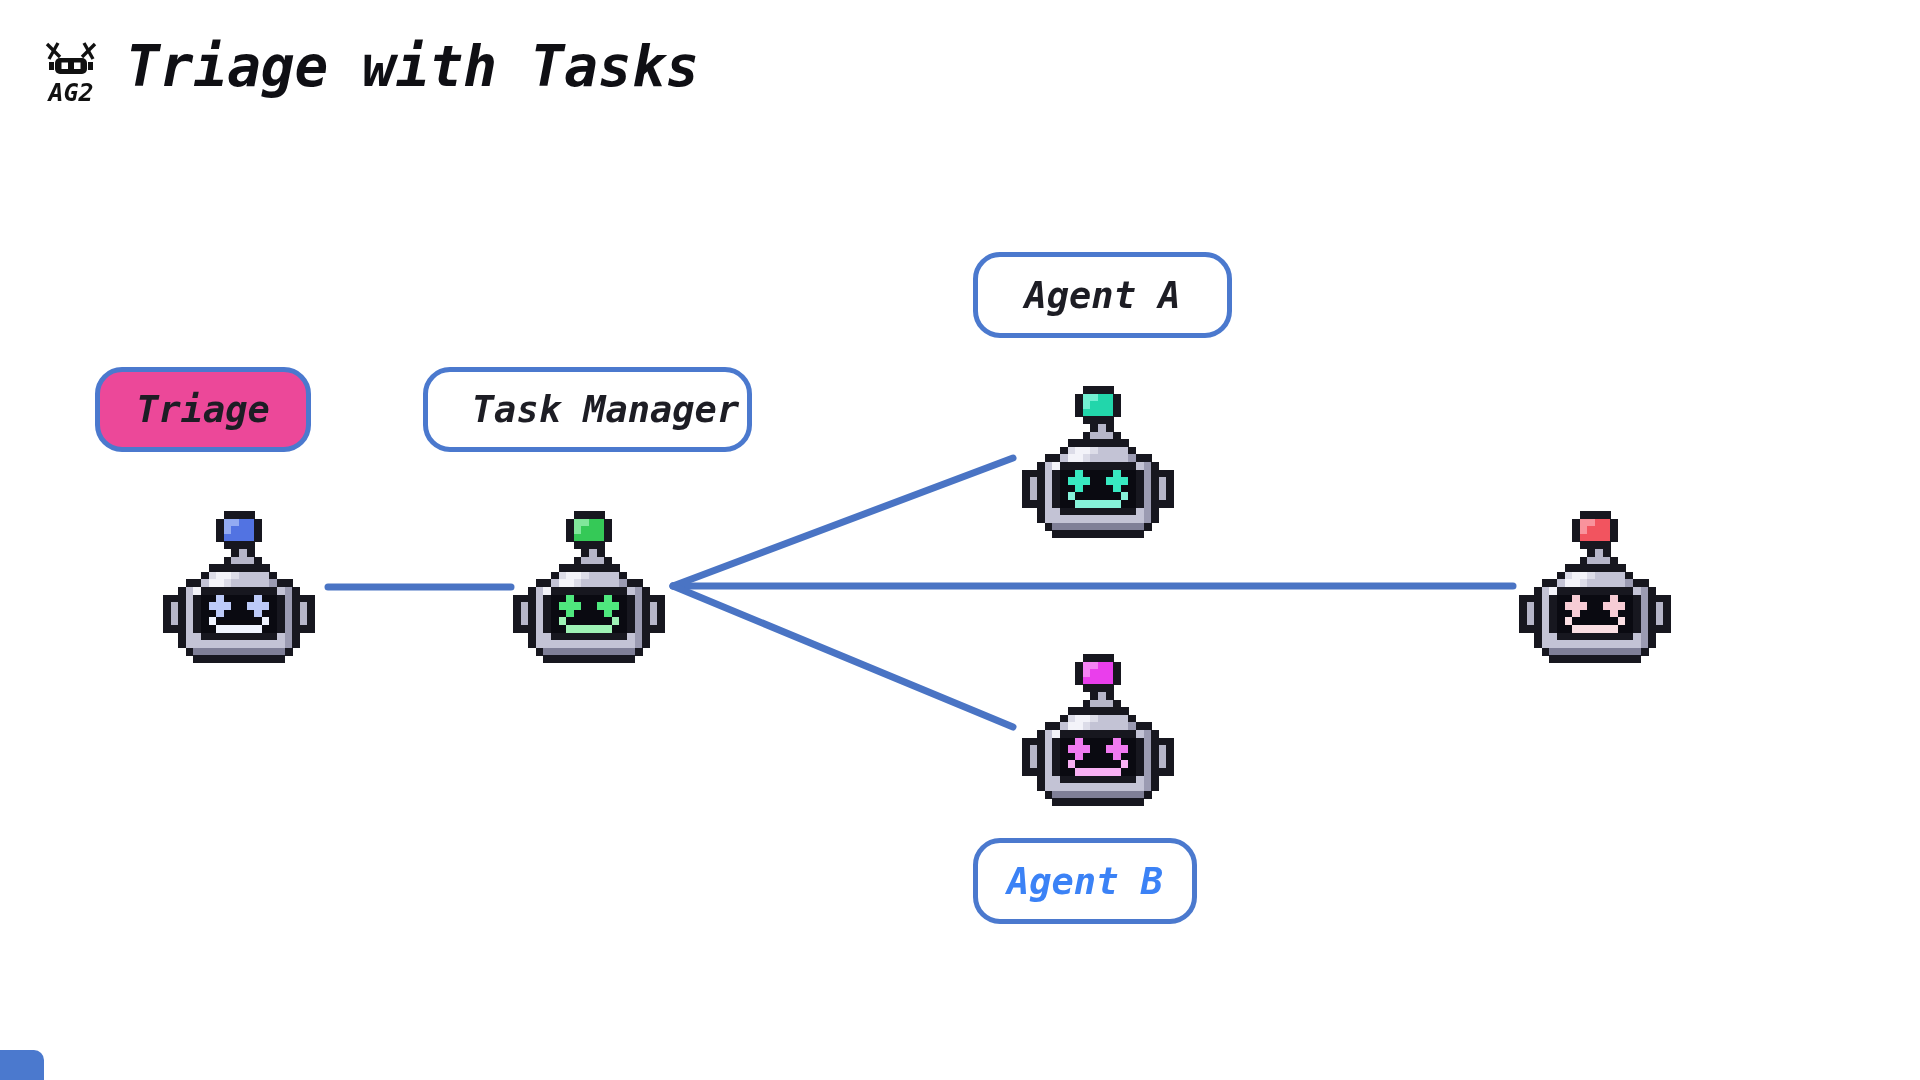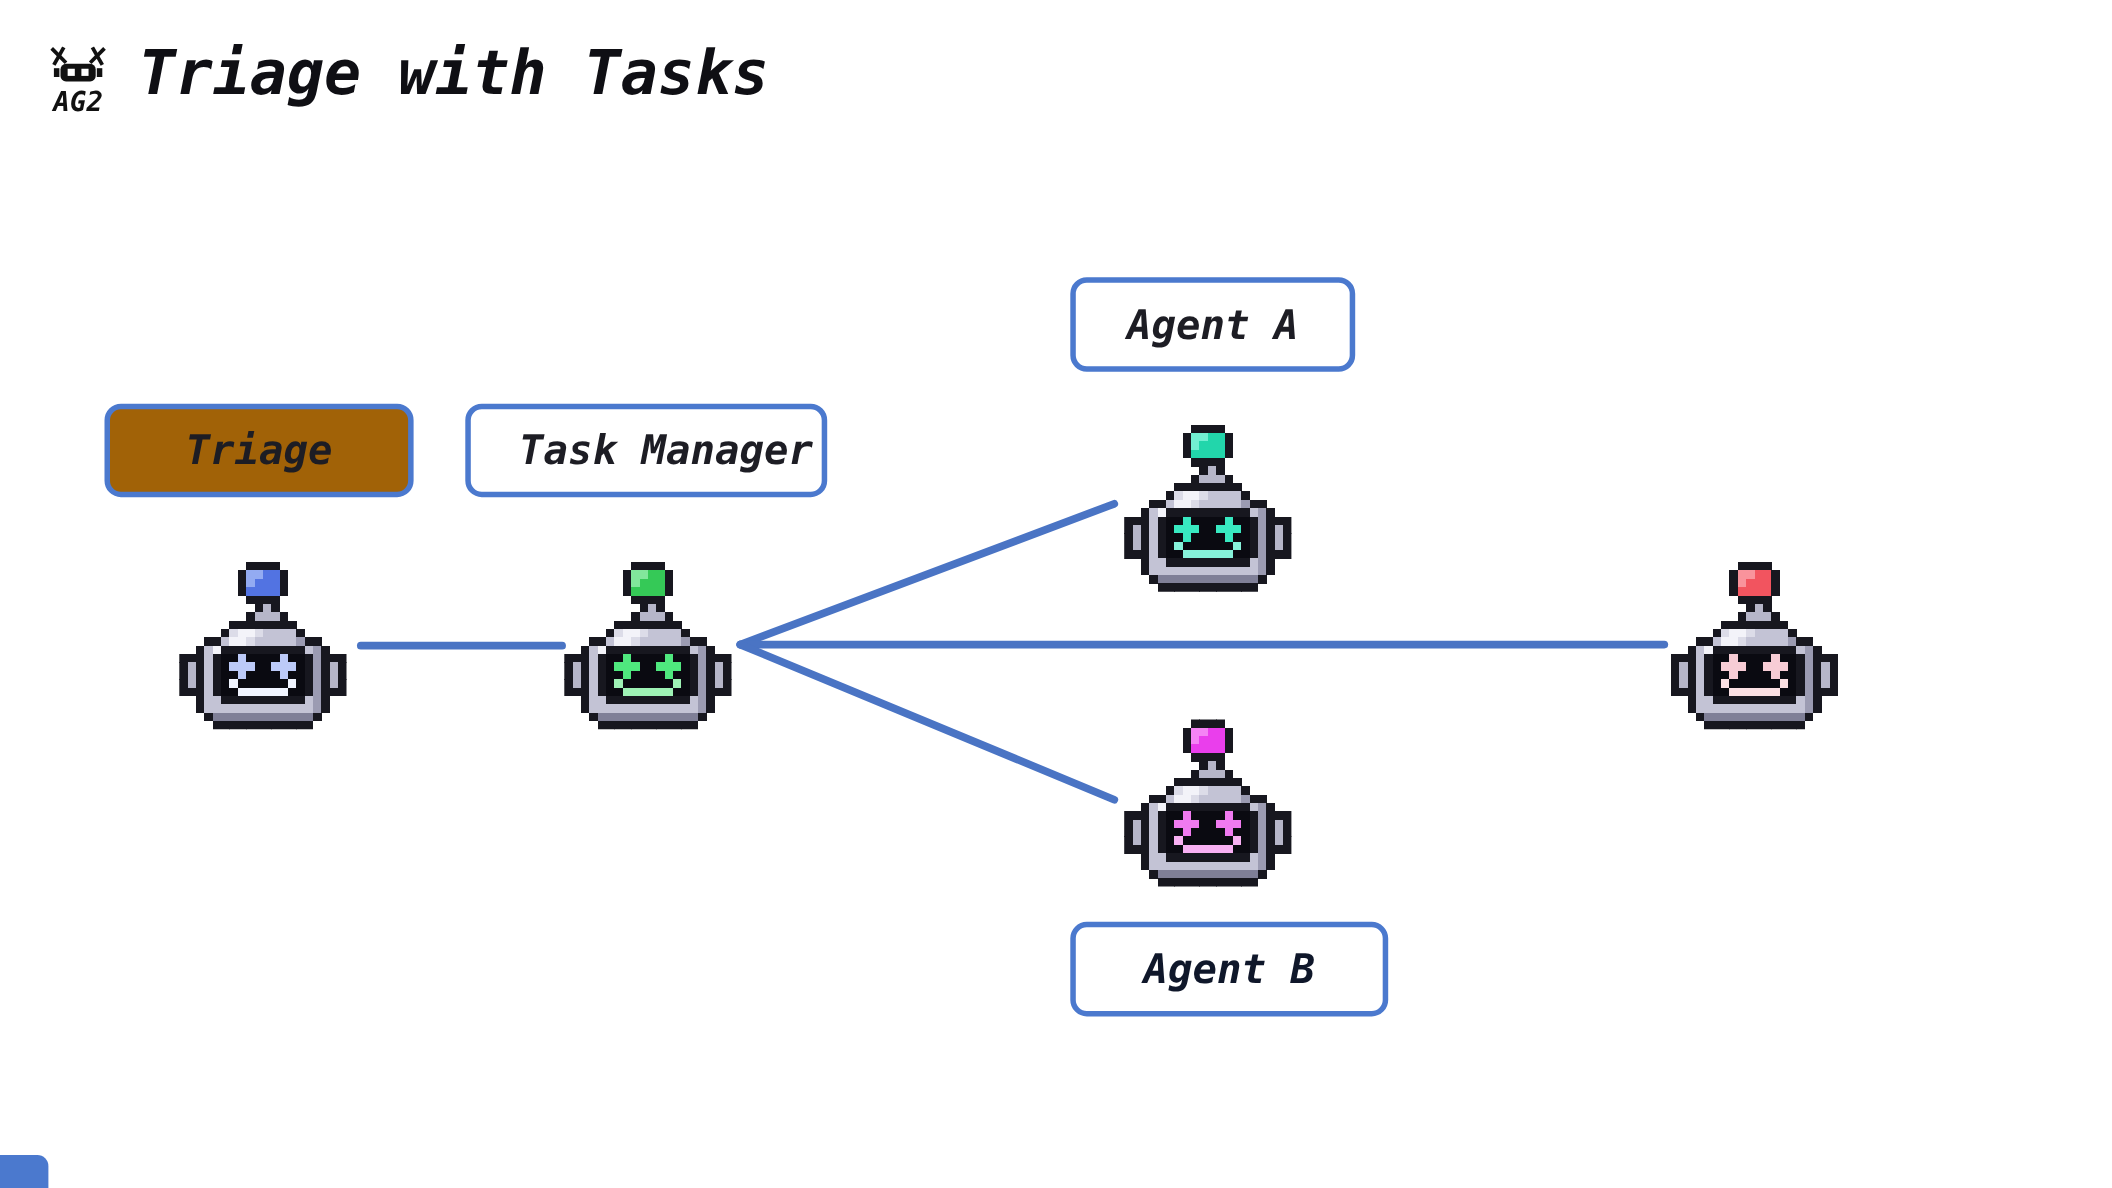--- a/index.html
+++ b/index.html
@@ -12,21 +12,21 @@
   #page-title{
     position:absolute;left:126px;top:39px;margin:0;
     font-size:56px;font-weight:bold;line-height:1;letter-spacing:0;
     color:#0f0f14;white-space:nowrap;text-align:center;
   }
   
   #edges{position:absolute;left:0;top:0;width:1920px;height:1080px;}
   
   .agent-box{
     position:absolute;box-sizing:border-box;background:#ffffff;
-    border:5px solid #4b79ce;border-radius:15px;
+    border:5px solid #4b79ce;border-radius:27px;
     display:flex;align-items:center;justify-content:center;
     font-size:37px;font-weight:bold;color:#1d1d24;white-space:nowrap;
   }
   
   .robot{position:absolute;width:152px;height:152px;}
   .robot svg{display:block;}
   
   #corner-swatch{
     position:absolute;left:-10px;top:1050px;width:54px;height:44px;
     background:#4b79ce;border-radius:10px;
@@ -54,30 +54,30 @@
 
   <h1 id="page-title" style="color: rgb(15, 15, 20);">Triage with Tasks</h1>
 
   <svg id="edges" viewBox="0 0 1920 1080" xmlns="http://www.w3.org/2000/svg">
       <line x1="328" y1="587" x2="511" y2="587" stroke="#4a74c4" stroke-width="7" stroke-linecap="round"></line>
       <line x1="673" y1="586" x2="1013" y2="458" stroke="#4a74c4" stroke-width="7" stroke-linecap="round"></line>
       <line x1="673" y1="586" x2="1513" y2="586" stroke="#4a74c4" stroke-width="7" stroke-linecap="round"></line>
       <line x1="673" y1="586" x2="1013" y2="727" stroke="#4a74c4" stroke-width="7" stroke-linecap="round"></line>
     </svg>
 
-  <div class="agent-box" style="left: 95px; top: 367px; width: 281px; height: 85px; border-color: rgb(75, 121, 206); color: rgb(29, 29, 36); background: #a16207;">
+  <div class="agent-box" style="left: 95px; top: 367px; width: 216px; height: 85px; border-color: rgb(75, 121, 206); color: rgb(29, 29, 36); background: #ec4899;">
     <span>Triage</span>
   </div>
   <div class="agent-box" style="left: 423px; top: 367px; width: 329px; height: 85px; border-color: rgb(75, 121, 206); color: rgb(29, 29, 36); background: rgb(255, 255, 255); padding-left: 36px;">
     <span>Task Manager</span>
   </div>
   <div class="agent-box" style="left: 973px; top: 252px; width: 259px; height: 86px; border-color: rgb(75, 121, 206); color: rgb(29, 29, 36); background: rgb(255, 255, 255);">
     <span>Agent A</span>
   </div>
-  <div class="agent-box" style="left: 973px; top: 838px; width: 289px; height: 86px; border-color: rgb(75, 121, 206); color: #0f172a; background: rgb(255, 255, 255);">
+  <div class="agent-box" style="left: 973px; top: 838px; width: 224px; height: 86px; border-color: rgb(75, 121, 206); color: #3b82f6; background: rgb(255, 255, 255);">
     <span>Agent B</span>
   </div>
 
   <div class="robot" style="left: 163px; top: 511px;">
       <svg viewBox="0 0 160 160" width="152" height="152" shape-rendering="crispEdges" xmlns="http://www.w3.org/2000/svg">
         <rect x="64" y="0" width="8.35" height="8.35" fill="#17171f"></rect>
         <rect x="72" y="0" width="8.35" height="8.35" fill="#17171f"></rect>
         <rect x="80" y="0" width="8.35" height="8.35" fill="#17171f"></rect>
         <rect x="88" y="0" width="8.35" height="8.35" fill="#17171f"></rect>
         <rect x="56" y="8" width="8.35" height="8.35" fill="#17171f"></rect>

